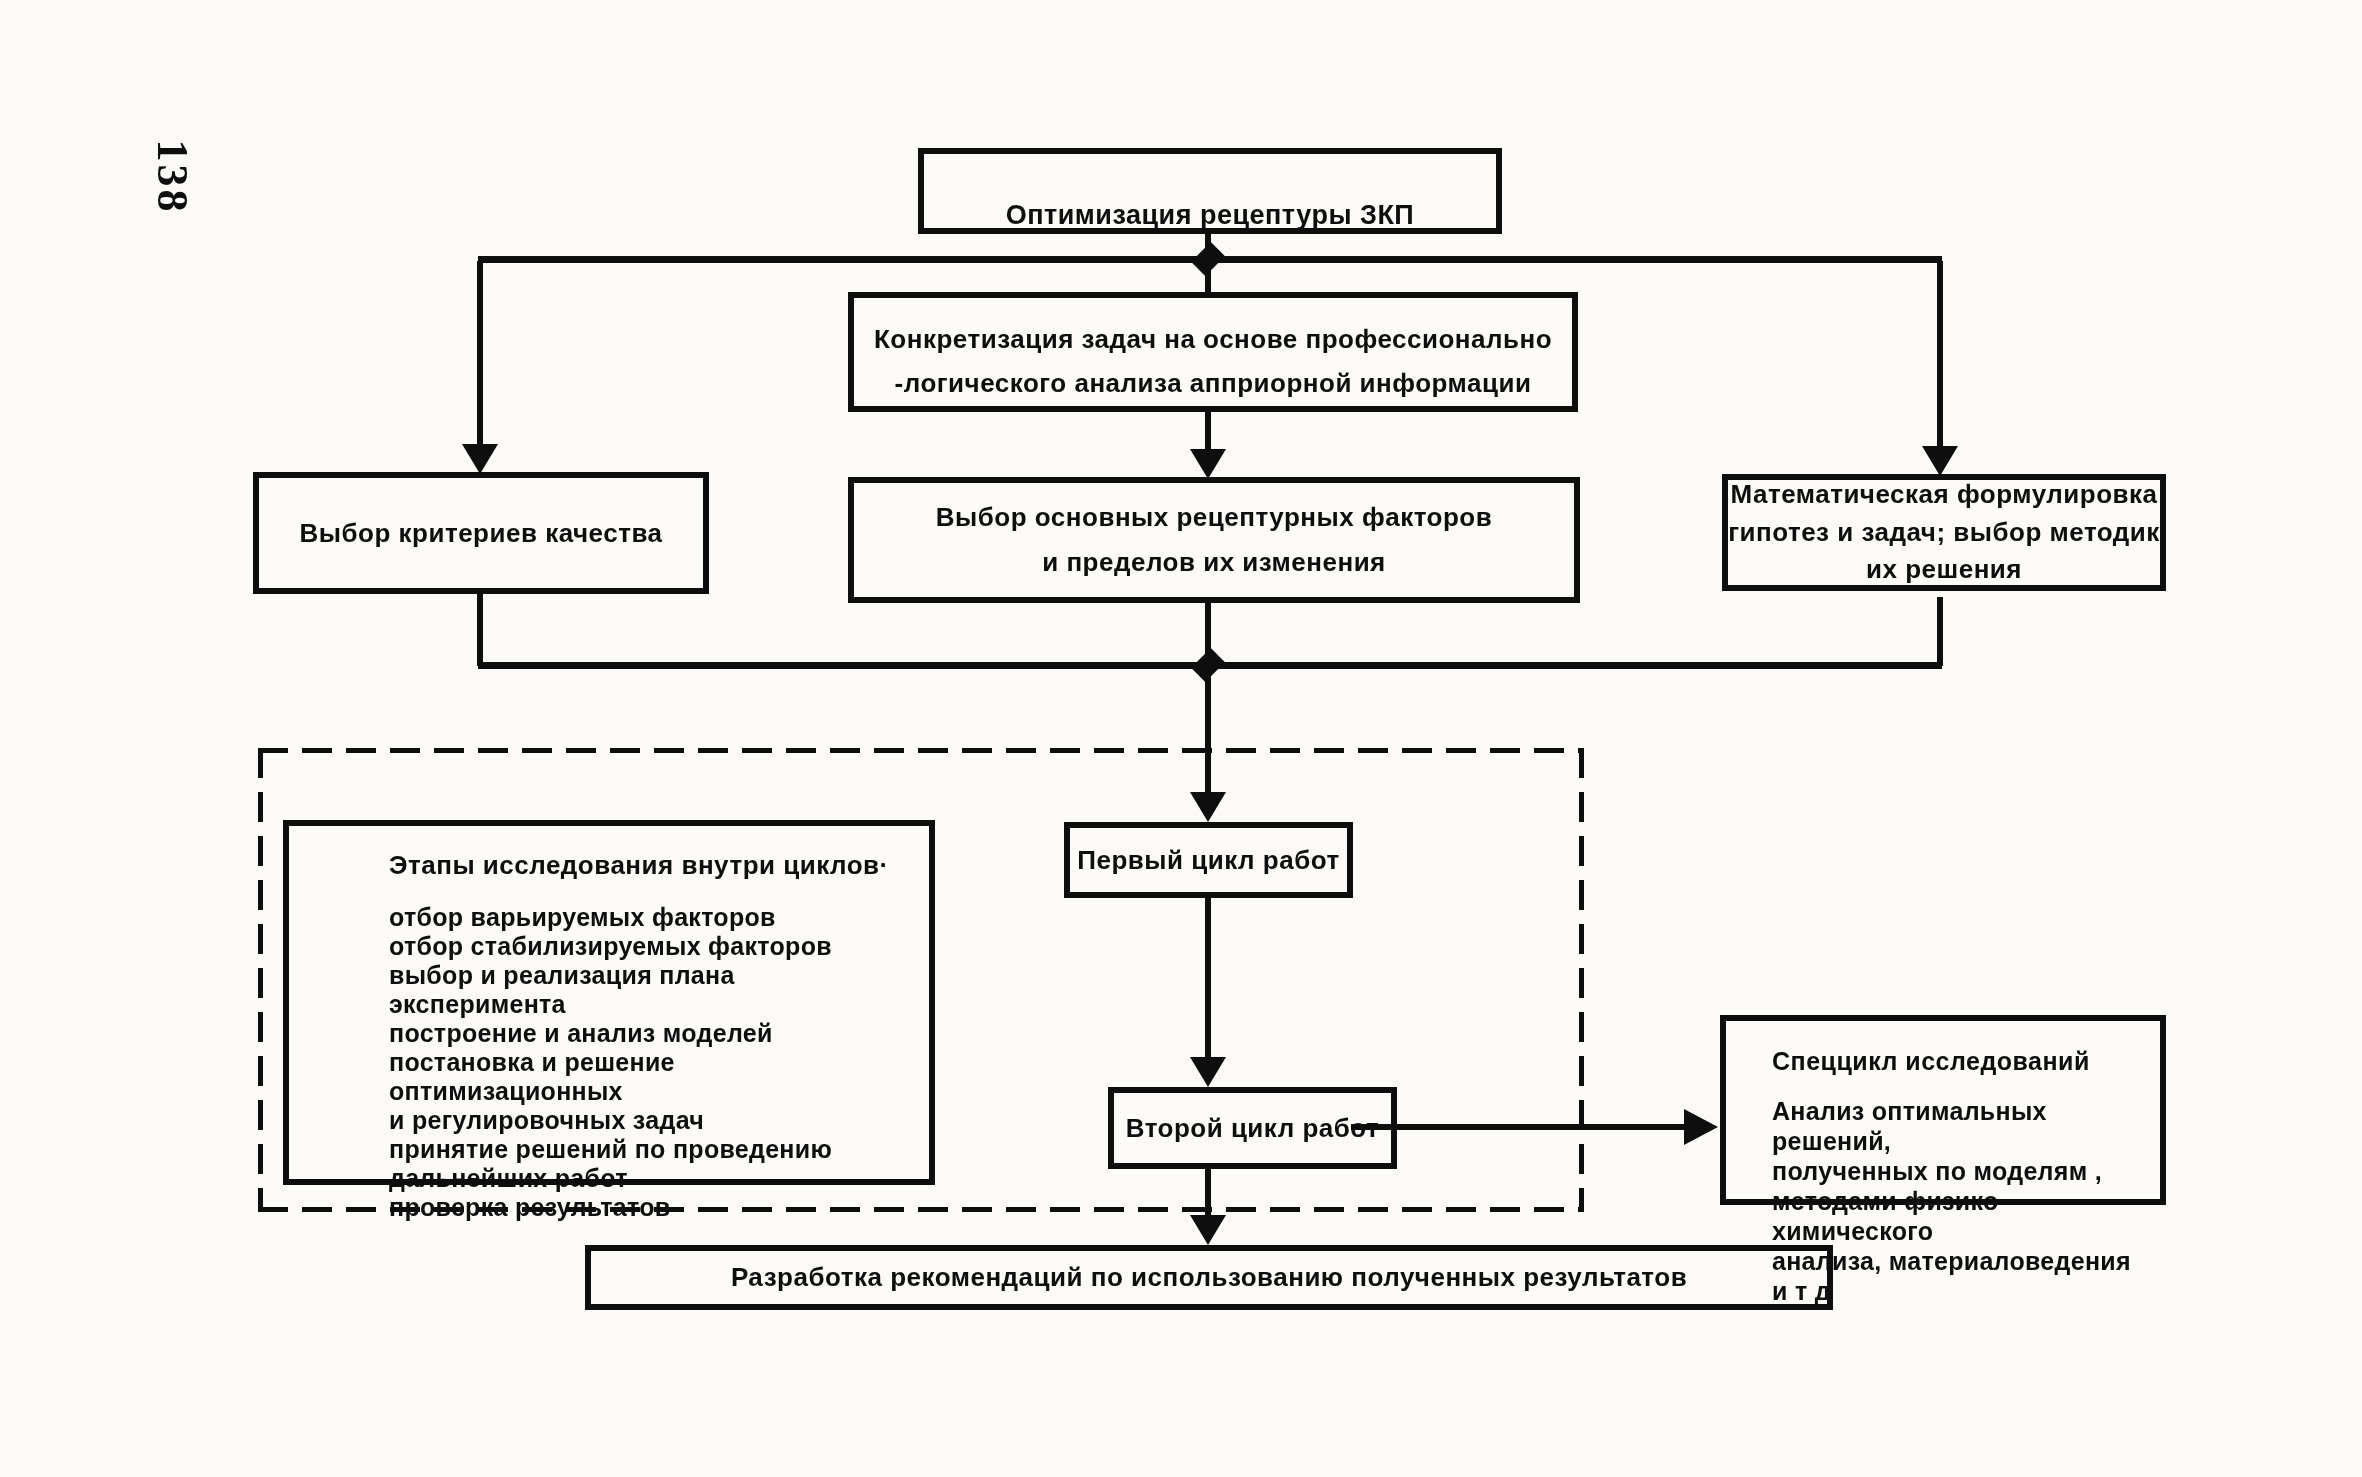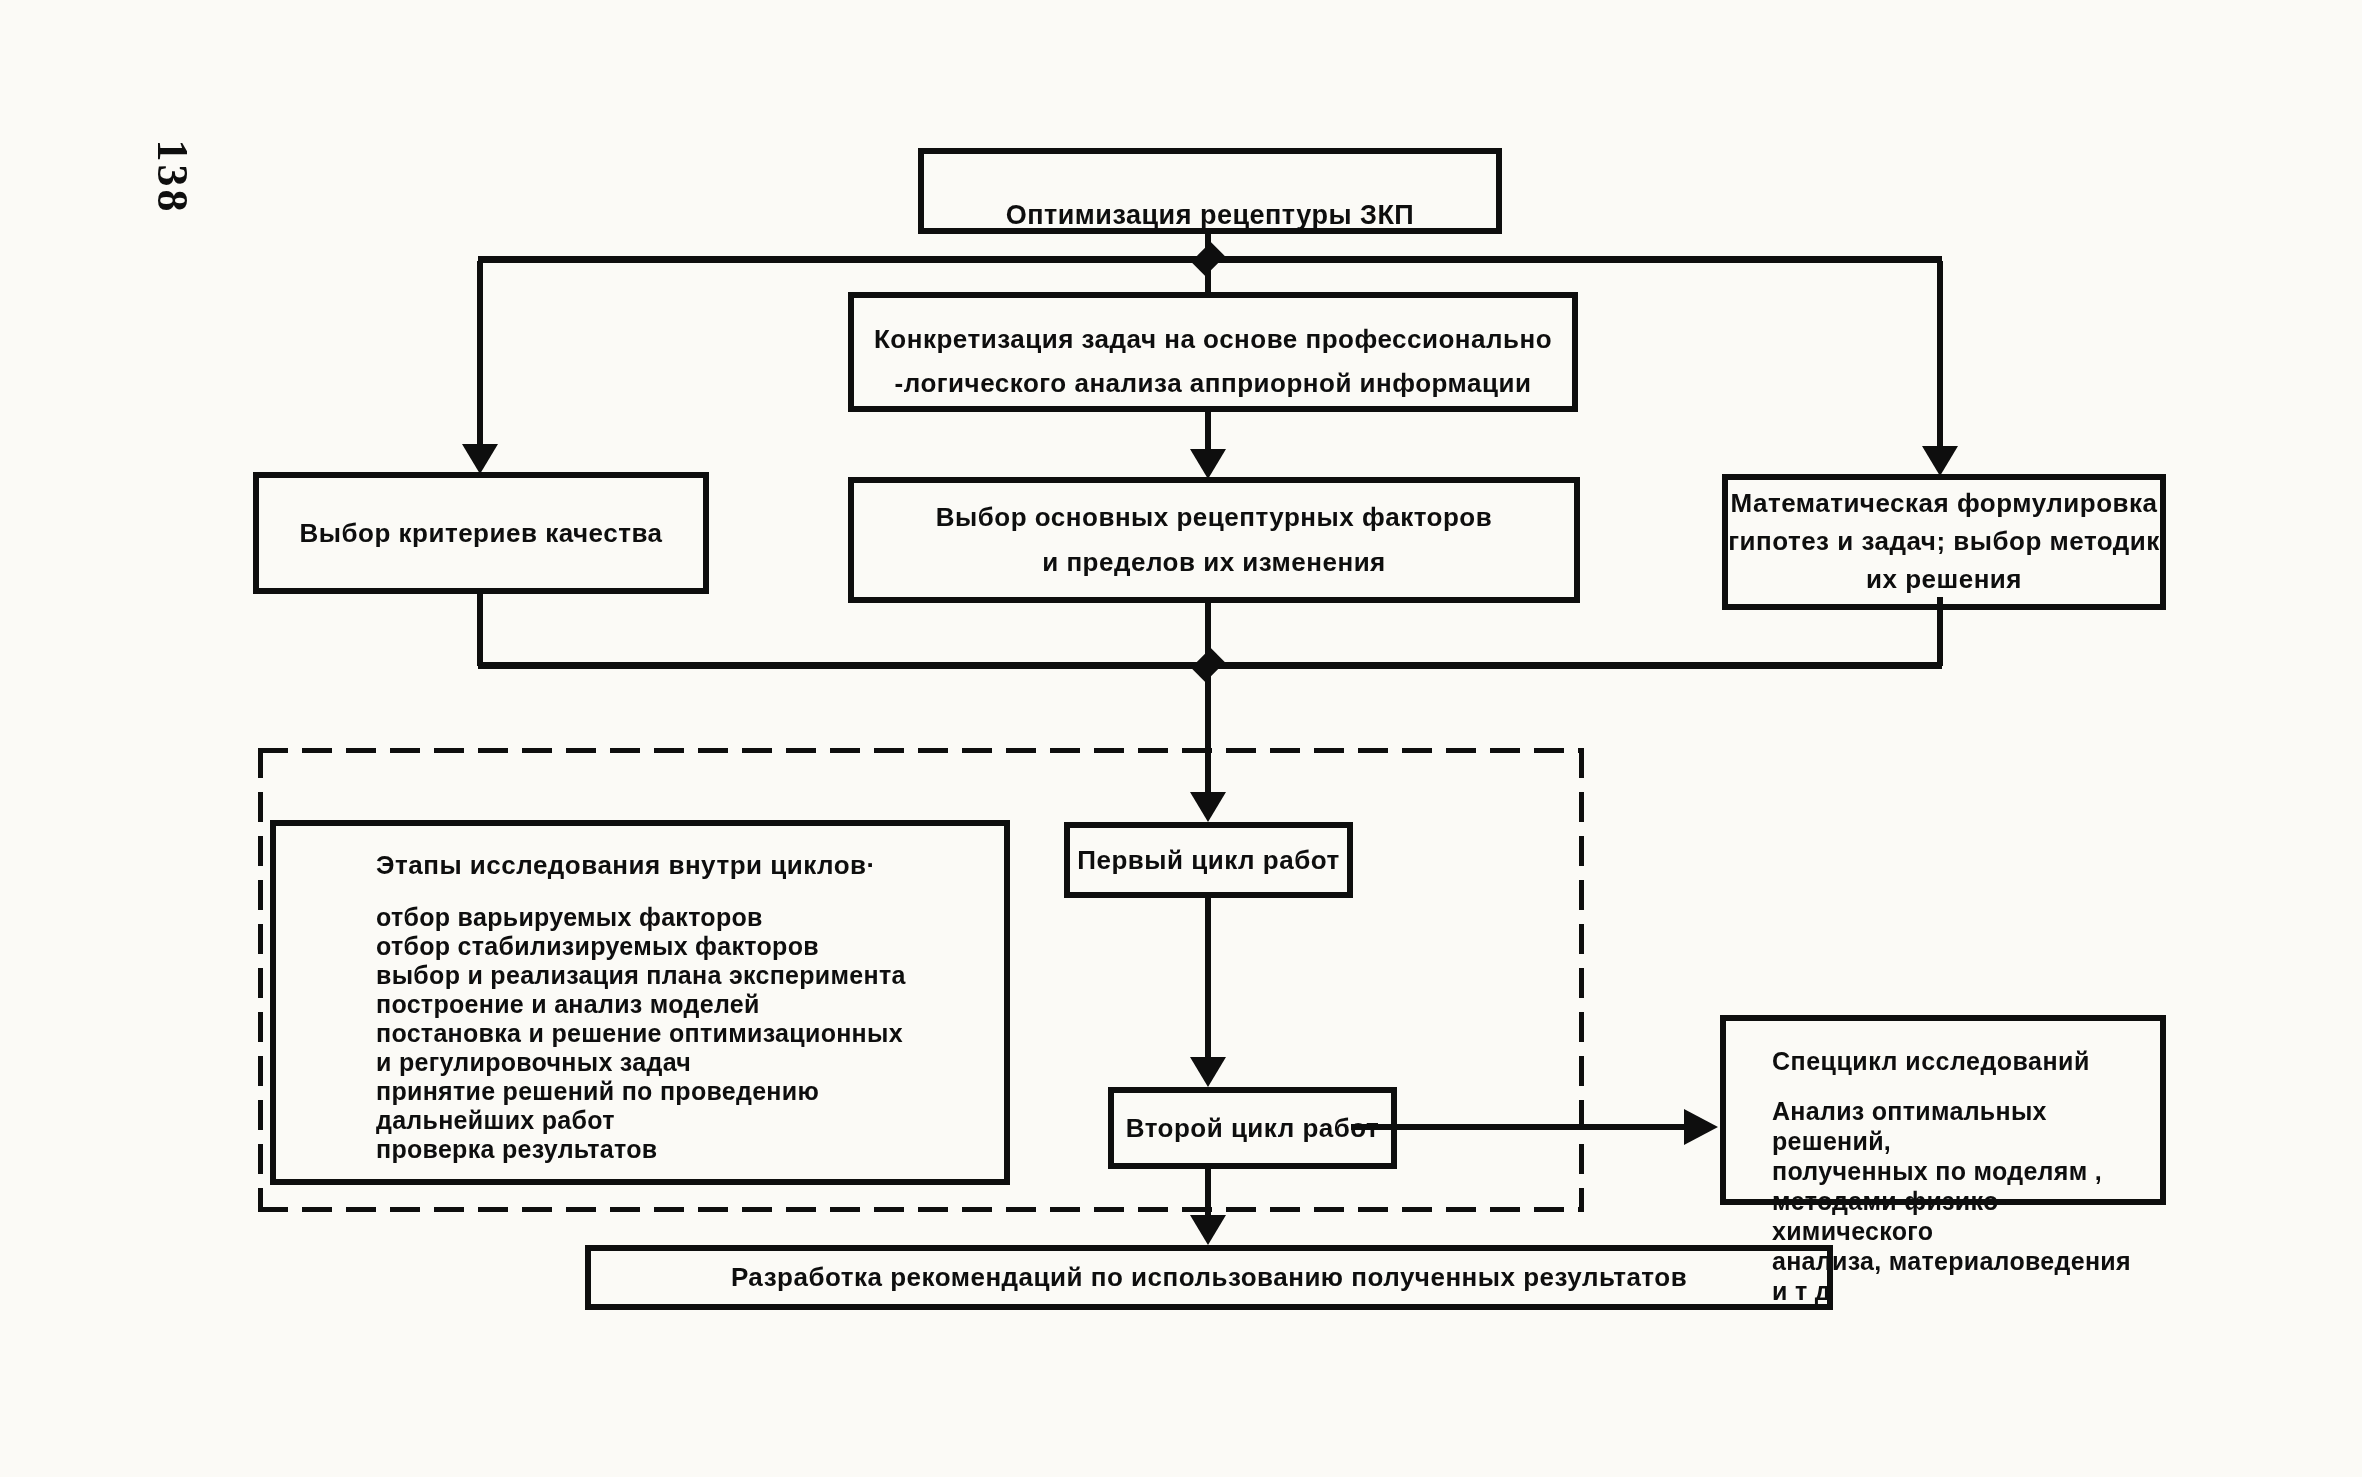--- a/index.html
+++ b/index.html
@@ -86,41 +86,41 @@
 
   <div class="box" style="left:253px; top:472px; width:456px; height:122px;">
     <div class="box-label">Выбор критериев качества</div>
   </div>
 
   <div class="box" style="left:848px; top:477px; width:732px; height:126px;">
     <div class="box-label">Выбор основных рецептурных факторов
 и пределов их изменения</div>
   </div>
 
-  <div class="box" style="left:1722px; top:474px; width:444px; height:136px;align-items:center;">
+  <div class="box" style="left:1722px; top:474px; width:444px; height:117px;align-items:center;">
     <div class="box-label lbl-tight">Математическая формулировка
 гипотез и задач; выбор методик
 их решения</div>
   </div>
 
   <div class="vline" style="left:477px; top:592px; width:6px; height:74px;"></div>
   <div class="vline" style="left:1205px; top:601px; width:6px; height:65px;"></div>
   <div class="vline" style="left:1937px; top:597px; width:6px; height:69px;"></div>
   <div class="hline" style="left:478px; top:662px; width:1464px; height:7px;"></div>
   <div class="diamond" style="left:1198px; top:655px;"></div>
 
   <div class="vline" style="left:1205px; top:667px; width:6px; height:125px;"></div>
   <div class="arrow-down" style="left:1190px; top:792px;"></div>
 
   <div class="dash-h" style="left:258px; top:748px; width:1326px;"></div>
   <div class="dash-h" style="left:258px; top:1207px; width:1326px;"></div>
   <div class="dash-v" style="left:258px; top:748px; height:464px;"></div>
   <div class="dash-v" style="left:1579px; top:748px; height:464px;"></div>
 
-  <div class="box" id="stages-box" style="left:270px; top:820px; width:740px; height:365px;">
+  <div class="box" id="stages-box" style="left:283px; top:820px; width:652px; height:365px;">
     <div class="stages-header">Этапы исследования внутри циклов·</div>
     <div class="stage-item">отбор варьируемых факторов</div>
     <div class="stage-item">отбор стабилизируемых факторов</div>
     <div class="stage-item">выбор и реализация плана эксперимента</div>
     <div class="stage-item">построение и анализ моделей</div>
     <div class="stage-item">постановка и решение оптимизационных
 и регулировочных задач</div>
     <div class="stage-item">принятие решений по проведению
 дальнейших работ</div>
     <div class="stage-item">проверка результатов</div>

